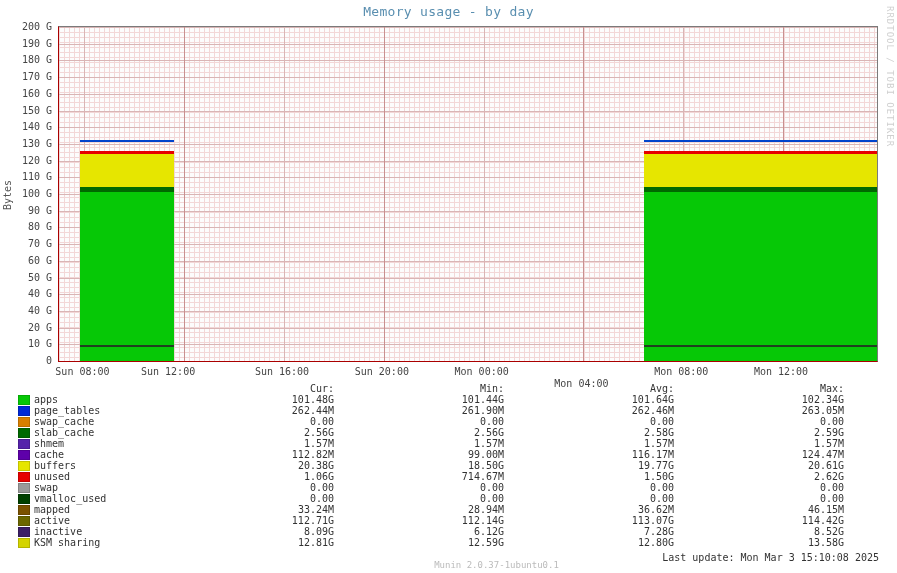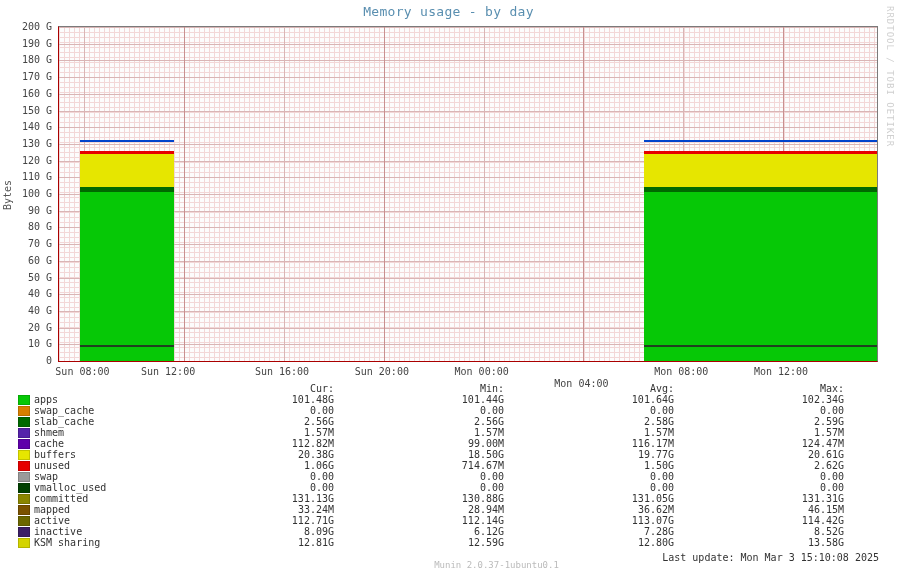--- a/index.html
+++ b/index.html
@@ -212,20 +212,28 @@
   <div id="legend-rows">
       <div class="legend-row">
         <span class="swatch" style="background:#06c806"></span>
         <span class="lname">apps</span>
         <span class="num">101.48G</span>
         <span class="num">101.44G</span>
         <span class="num">101.64G</span>
         <span class="num">102.34G</span>
       </div>
       <div class="legend-row">
+        <span class="swatch" style="background:#0029d6"></span>
+        <span class="lname">page_tables</span>
+        <span class="num">262.44M</span>
+        <span class="num">261.90M</span>
+        <span class="num">262.46M</span>
+        <span class="num">263.05M</span>
+      </div>
+      <div class="legend-row">
         <span class="swatch" style="background:#d97f00"></span>
         <span class="lname">swap_cache</span>
         <span class="num">0.00</span>
         <span class="num">0.00</span>
         <span class="num">0.00</span>
         <span class="num">0.00</span>
       </div>
       <div class="legend-row">
         <span class="swatch" style="background:#006900"></span>
         <span class="lname">slab_cache</span>
@@ -274,28 +282,20 @@
         <span class="num">0.00</span>
         <span class="num">0.00</span>
       </div>
       <div class="legend-row">
         <span class="swatch" style="background:#004000"></span>
         <span class="lname">vmalloc_used</span>
         <span class="num">0.00</span>
         <span class="num">0.00</span>
         <span class="num">0.00</span>
         <span class="num">0.00</span>
-      </div>
-      <div class="legend-row">
-        <span class="swatch" style="background:#8a8600"></span>
-        <span class="lname">committed</span>
-        <span class="num">131.13G</span>
-        <span class="num">130.88G</span>
-        <span class="num">131.05G</span>
-        <span class="num">131.31G</span>
       </div>
       <div class="legend-row">
         <span class="swatch" style="background:#7a5200"></span>
         <span class="lname">mapped</span>
         <span class="num">33.24M</span>
         <span class="num">28.94M</span>
         <span class="num">36.62M</span>
         <span class="num">46.15M</span>
       </div>
       <div class="legend-row">

